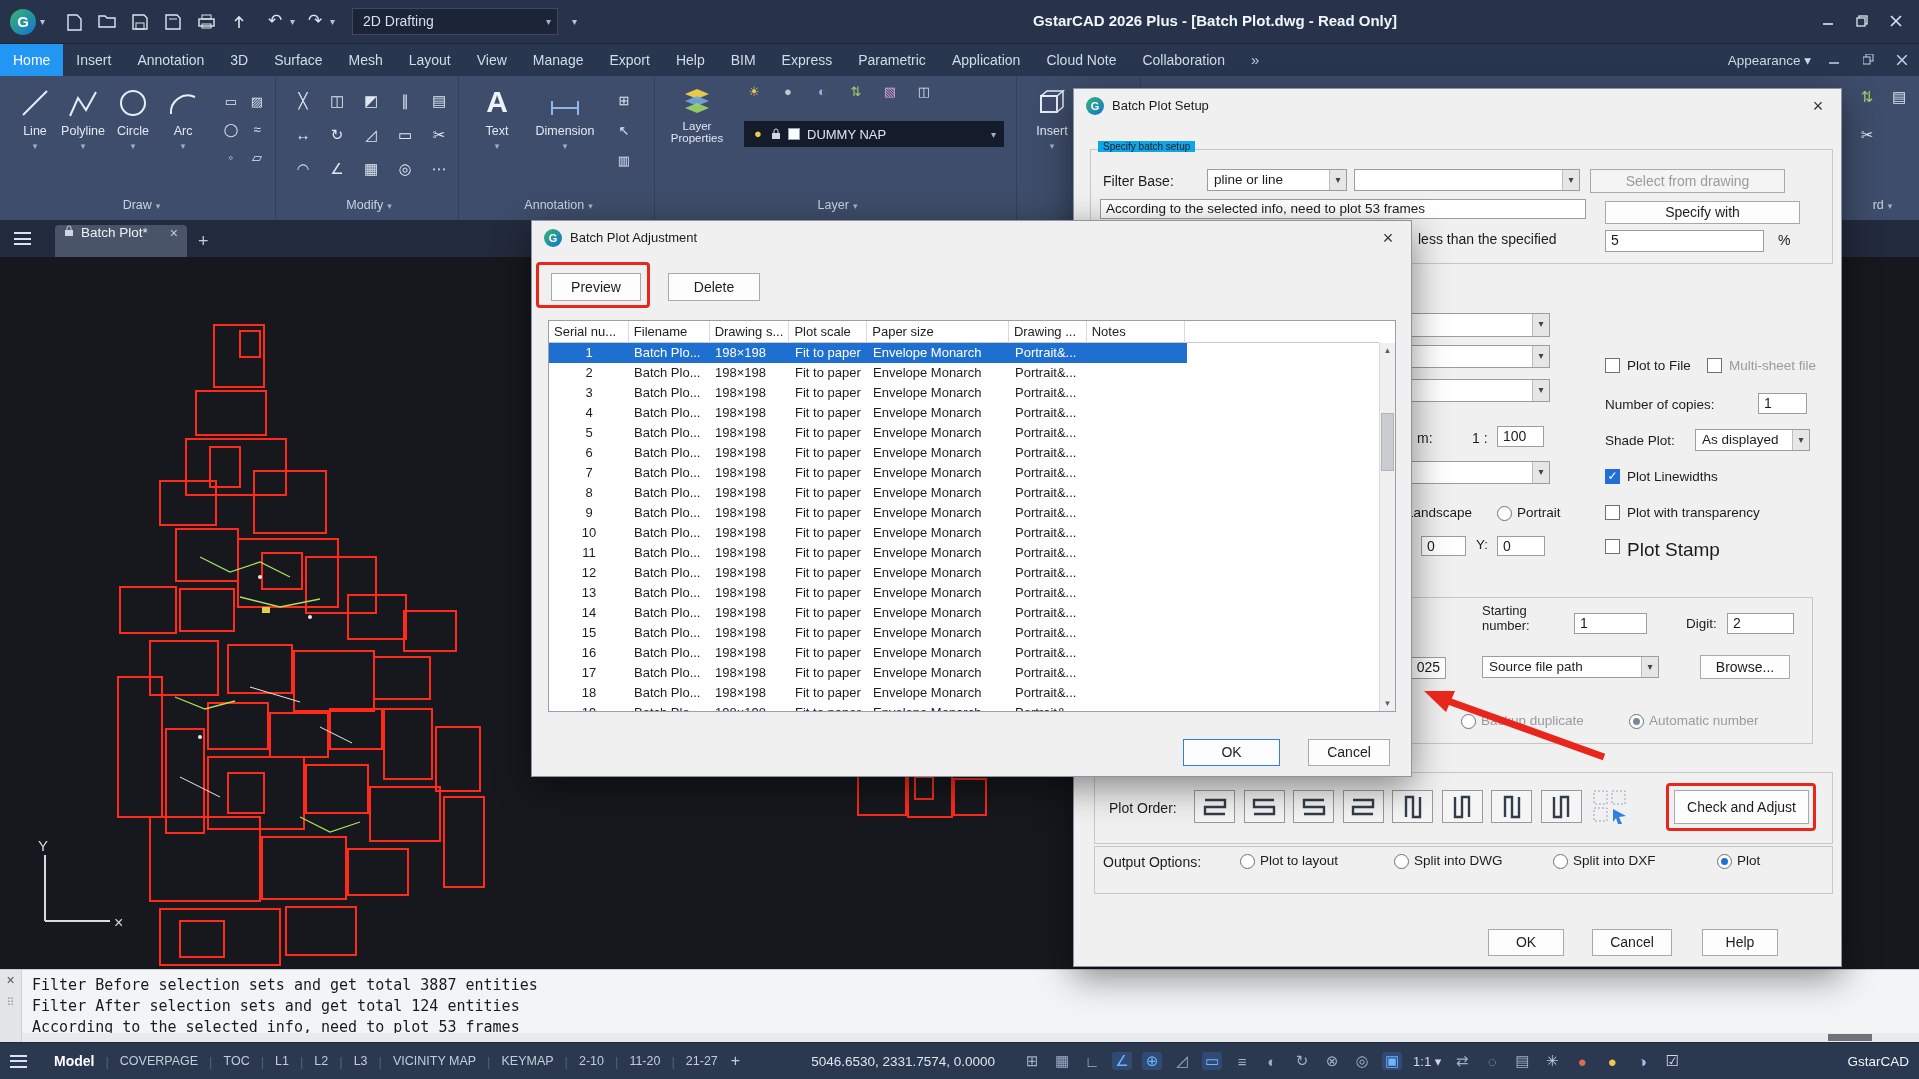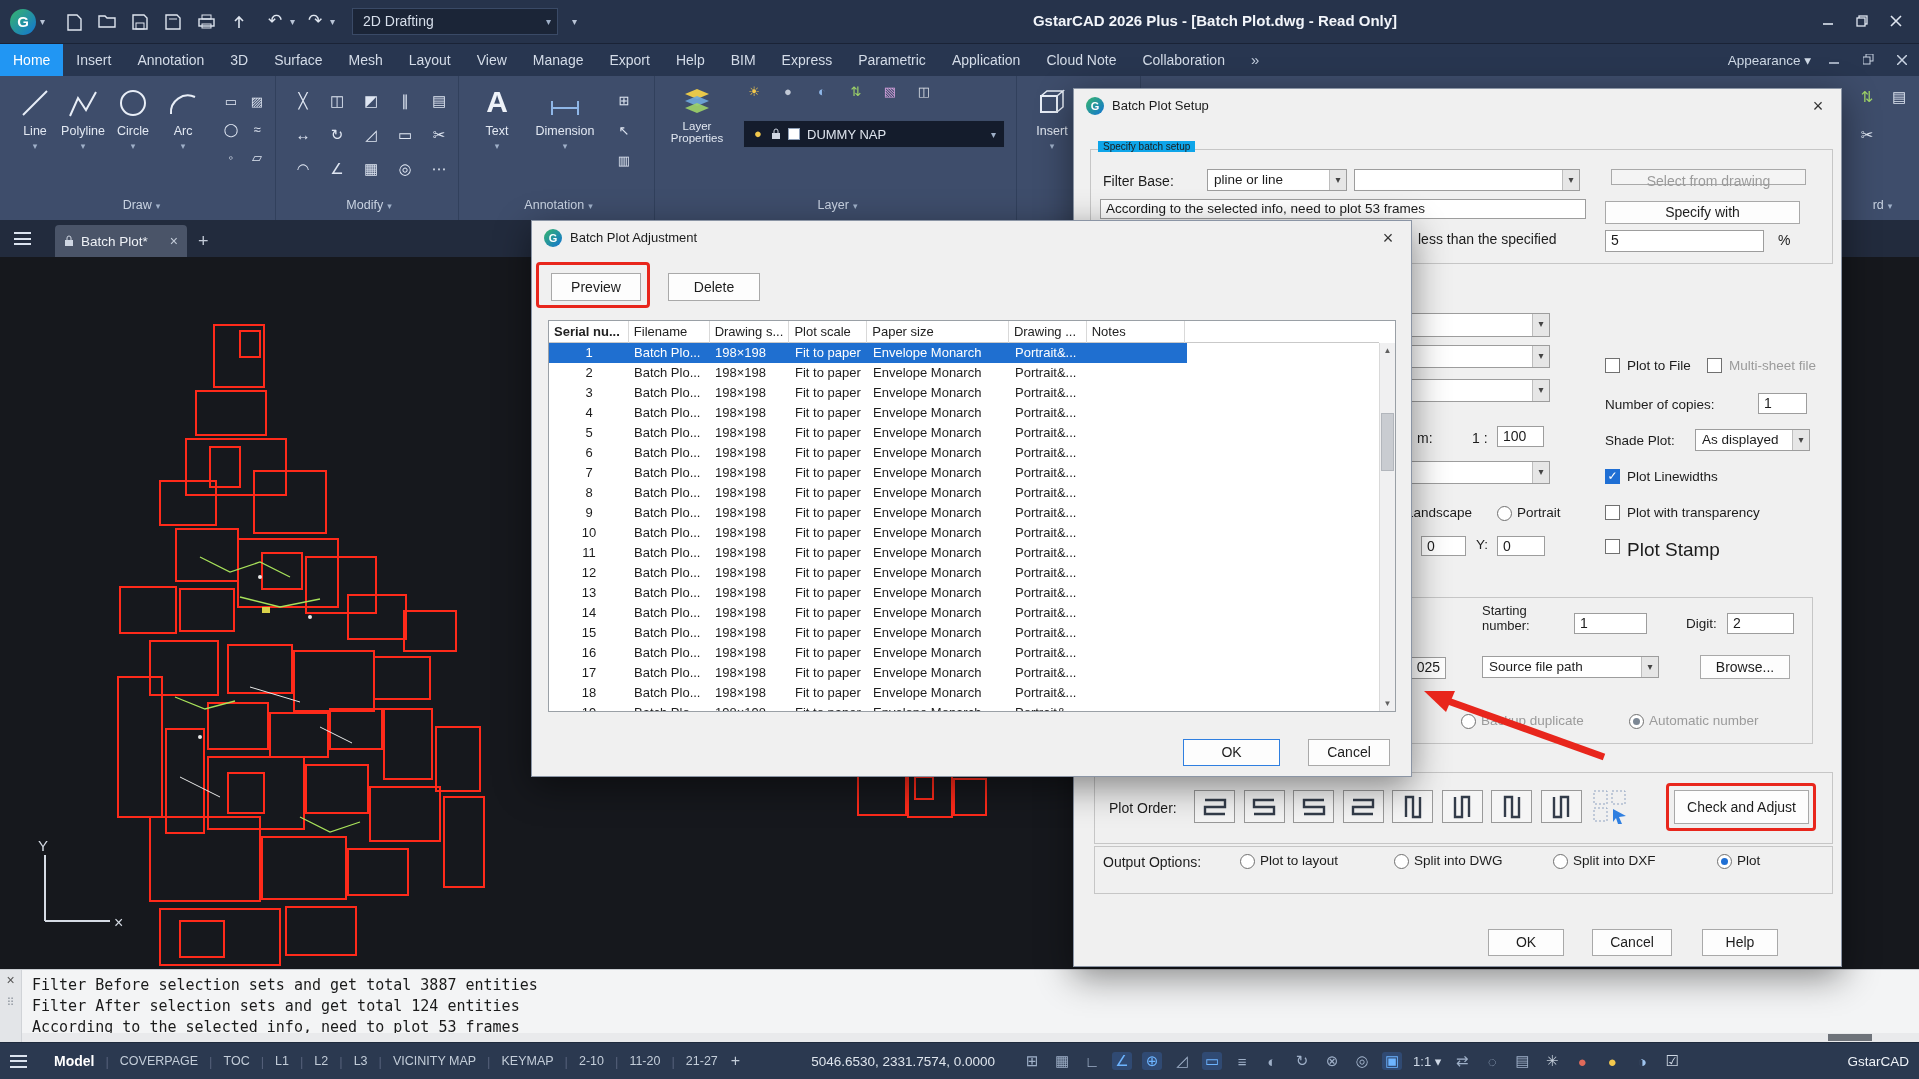--- a/index.html
+++ b/index.html
@@ -49,21 +49,21 @@
   #layerCombo{position:absolute;left:84px;top:44px;width:262px;height:28px;background:#141c2c;border:1px solid #3d4c68;display:flex;align-items:center;gap:7px;padding:0 8px;font-size:13px;color:#dfe5ee}
   #layerCombo .sw{width:12px;height:12px;background:#fff;border:1px solid #8fa0b8}
   #layerCombo .car{margin-left:auto;font-size:10px;color:#9fb0c8}
   .bigA{font-size:30px;font-weight:bold;color:#eef2f8;line-height:36px;display:block}
 
   
   #doctabs{position:absolute;left:0;top:220px;width:1919px;height:37px;background:#222b3d}
   .burger{position:absolute;width:17px;height:13px;border-top:2px solid #dbe3ef;border-bottom:2px solid #dbe3ef}
   .burger:after{content:"";position:absolute;left:0;right:0;top:3.5px;height:2px;background:#dbe3ef}
   #docTab{position:absolute;left:55px;top:5px;width:132px;height:32px;background:#4a5468;border-radius:4px 4px 0 0;
-    display:flex;align-items:center;gap:7px;padding:0 9px;font-size:13.5px;color:#eef1f6}
+    display:flex;gap:7px;padding:0 9px;font-size:13.5px;color:#eef1f6}
   #docTab .x{margin-left:auto;color:#c4ccd9;font-size:14px}
   #docPlus{position:absolute;left:198px;top:11px;font-size:18px;color:#c4ccd9}
 
   
   #canvas{position:absolute;left:0;top:257px;width:1919px;height:712px;background:#16181d}
 
   
   #cmd{position:absolute;left:0;top:969px;width:1919px;height:73px;background:#f3f4f5;border-top:1px solid #c9ccd1}
   #cmdStrip{position:absolute;left:0;top:0;width:22px;height:73px;background:#e3e5e8;border-right:1px solid #d0d3d7}
   #cmdStrip .x{display:block;text-align:center;color:#555;font-size:14px;margin-top:2px}
@@ -528,21 +528,21 @@
   <span class="grp-lbl" style="left:24px;top:52px">Specify batch setup</span>
 
   <span class="lbl" style="left:29px;top:84px">Filter Base:</span>
   <span class="cmb" style="left:133px;top:80px;width:140px;height:22px">
     <span>pline or line</span>
     <span class="car">▾</span>
   </span>
   <span class="cmb" style="left:280px;top:80px;width:226px;height:22px">
     <span class="car">▾</span>
   </span>
-  <span class="btn dis" style="left:537px;top:80px;width:195px;height:16px;line-height:22px">Select from drawing</span>
+  <span class="btn dis" style="left:516px;top:80px;width:195px;height:24px;line-height:22px">Select from drawing</span>
   <span class="btn" style="left:531px;top:112px;width:195px;height:23px;line-height:21px">Specify with</span>
   <span class="fld" style="left:26px;top:110px;width:486px;height:20px;font-size:13.5px">According to the selected info, need to plot 53 frames</span>
 
   <span class="lbl" style="left:344px;top:142px">less than the specified</span>
   <span class="fld" style="left:531px;top:141px;width:159px;height:22px">5</span>
   <span class="lbl" style="left:704px;top:143px">%</span>
 
   
   <span class="cmb" style="left:60px;top:224px;width:416px;height:24px">
       <span class="car">▾</span>
@@ -675,21 +675,21 @@
 <div class="dlg" id="dlgAdjust" style="left:531px;top:220px;width:881px;height:557px;z-index:40">
   <span class="dlg-icon">G</span>
   <span class="dlg-t">Batch Plot Adjustment</span>
   <span class="dlg-close" style="right:8px">×</span>
 
   <span class="btn" style="left:19px;top:52px;width:90px;height:28px;line-height:26px">Preview</span>
   <span class="btn" style="left:136px;top:52px;width:92px;height:28px;line-height:26px">Delete</span>
 
   <div id="tbl">
     <div id="tblHead">
-        <span class="th" style="width: 80px; font-weight: bold;">Serial nu...</span>
+        <span class="th" style="width: 80px;">Serial nu...</span>
         <span class="th" style="width: 81px;">Filename</span>
         <span class="th" style="width: 80px;">Drawing s...</span>
         <span class="th" style="width: 78px;">Plot scale</span>
         <span class="th" style="width: 142px;">Paper size</span>
         <span class="th" style="width: 78px;">Drawing ...</span>
         <span class="th" style="width: 99px;">Notes</span>
         <span class="th" style="width: 194px; border-right: none;"></span>
       </div>
     <div id="tblBody">
         <div class="trow sel">

